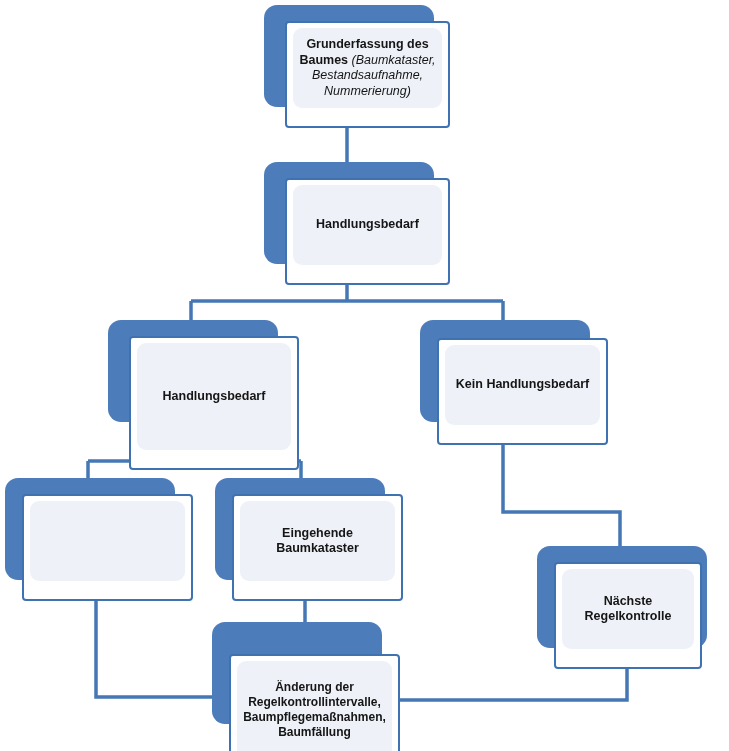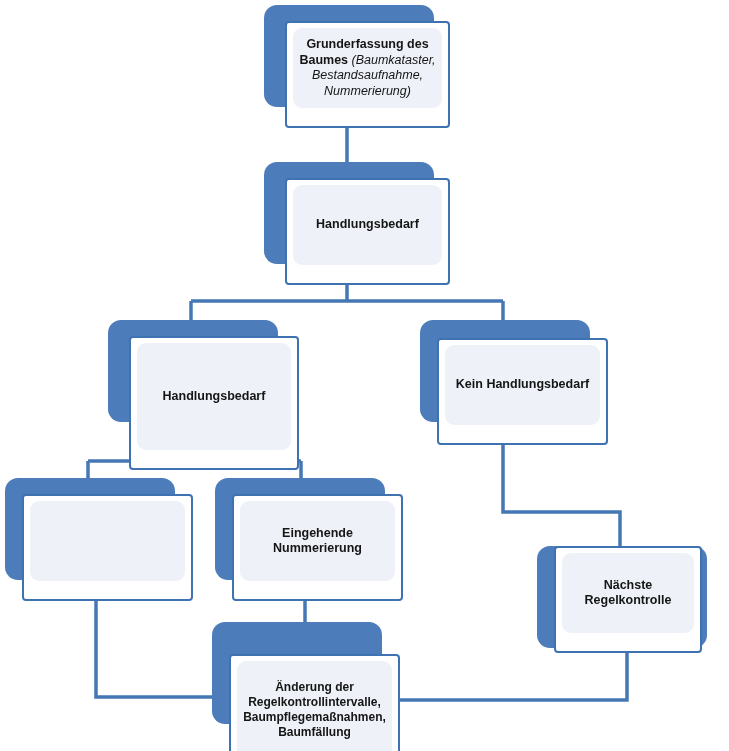--- a/index.html
+++ b/index.html
@@ -101,21 +101,21 @@
   #n-weitere { left: 5px; top: 478px; }
   #n-weitere .plate { width: 170px; height: 102px; }
   #n-weitere .card  { left: 17px; top: 16px; width: 171px; height: 107px; }
 
   #n-eingehende { left: 215px; top: 478px; }
   #n-eingehende .plate { width: 170px; height: 102px; }
   #n-eingehende .card  { left: 17px; top: 16px; width: 171px; height: 107px; }
 
   #n-naechste { left: 537px; top: 546px; }
   #n-naechste .plate { width: 170px; height: 102px; }
-  #n-naechste .card  { left: 17px; top: 0; width: 148px; height: 107px; }
+  #n-naechste .card  { left: 17px; top: 16px; width: 148px; height: 107px; }
 
   #n-aenderung { left: 212px; top: 622px; }
   #n-aenderung .plate { width: 170px; height: 102px; }
   #n-aenderung .card  { left: 17px; top: 32px; width: 171px; height: 124px; }
   #n-aenderung .label { font-size: 12px; line-height: 15px; }
 </style>
 </head>
 <body>
 
 <div id="canvas">
@@ -189,21 +189,21 @@
       <div class="inner">
         <div class="label"></div>
       </div>
     </div>
   </div>
 
   <div class="node" id="n-eingehende">
     <div class="plate"></div>
     <div class="card">
       <div class="inner">
-        <div class="label"><span>Eingehende Nummerierung</span><em></em></div>
+        <div class="label"><span>Eingehende Baumkataster</span><em></em></div>
       </div>
     </div>
   </div>
 
   <div class="node" id="n-naechste">
     <div class="plate"></div>
     <div class="card">
       <div class="inner">
         <div class="label"><span>Nächste Regelkontrolle</span><em></em></div>
       </div>

